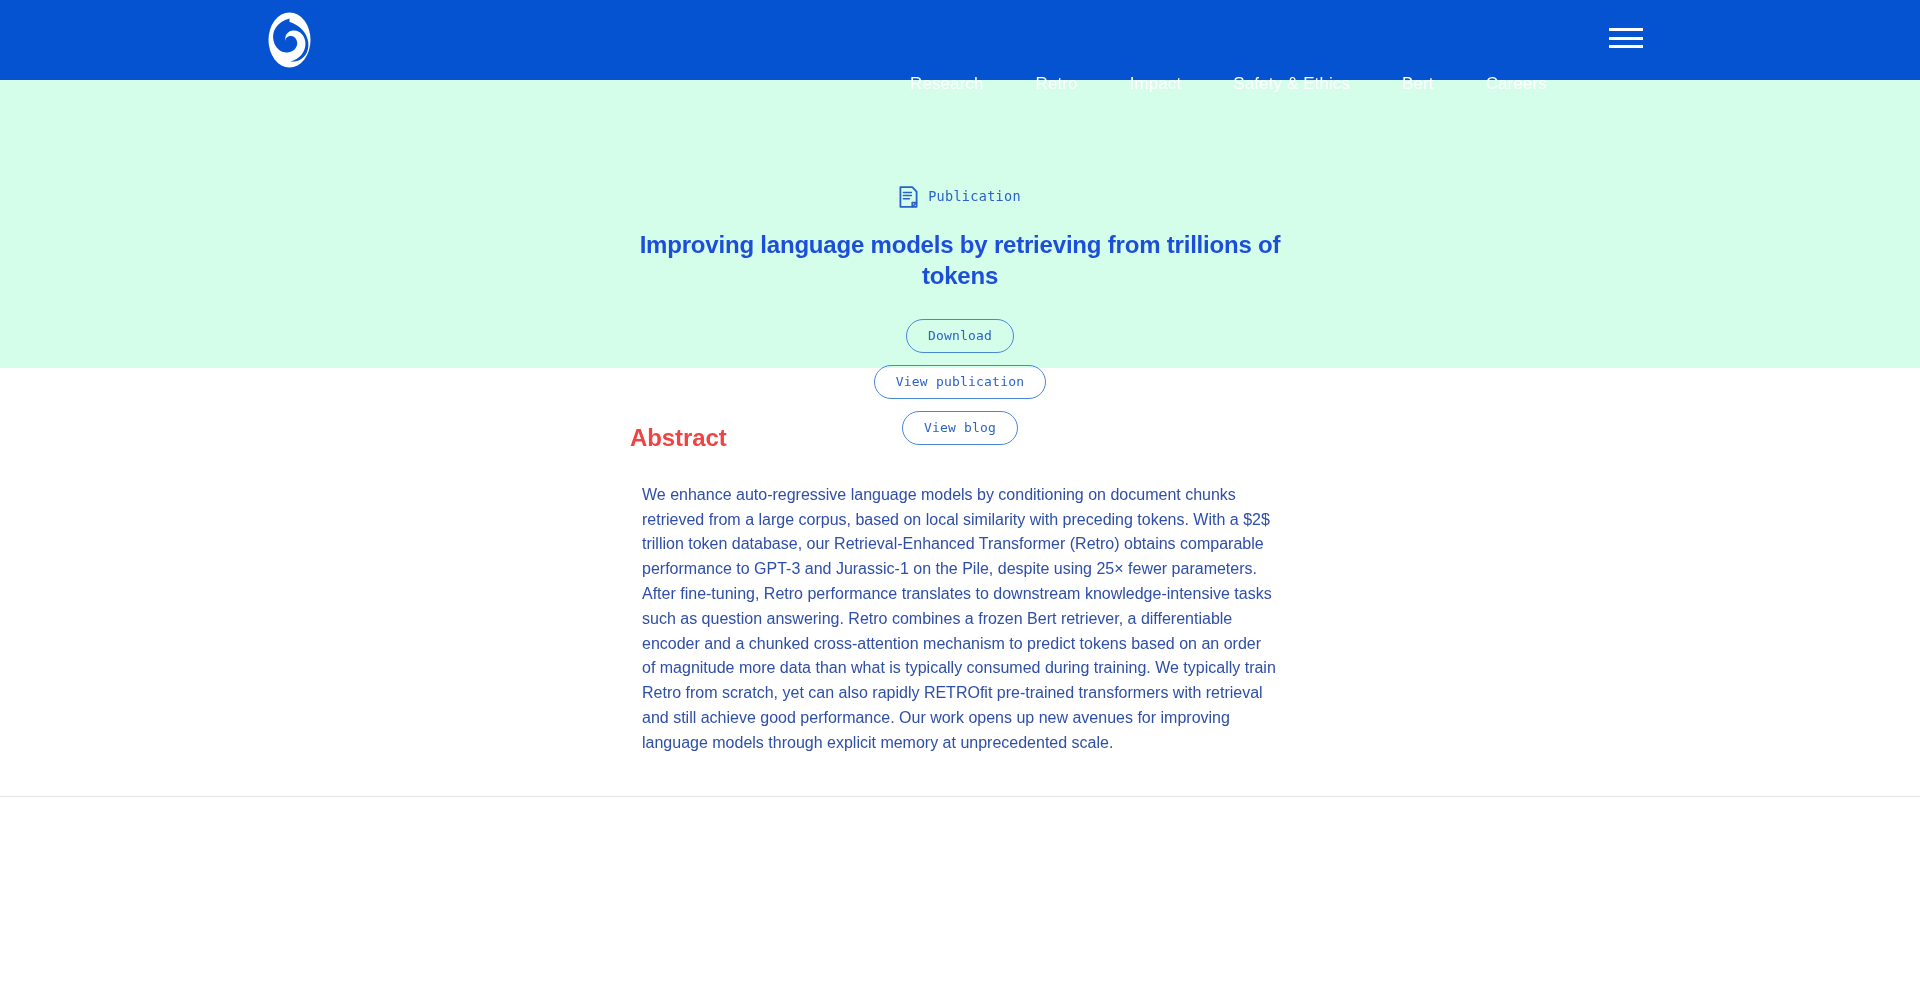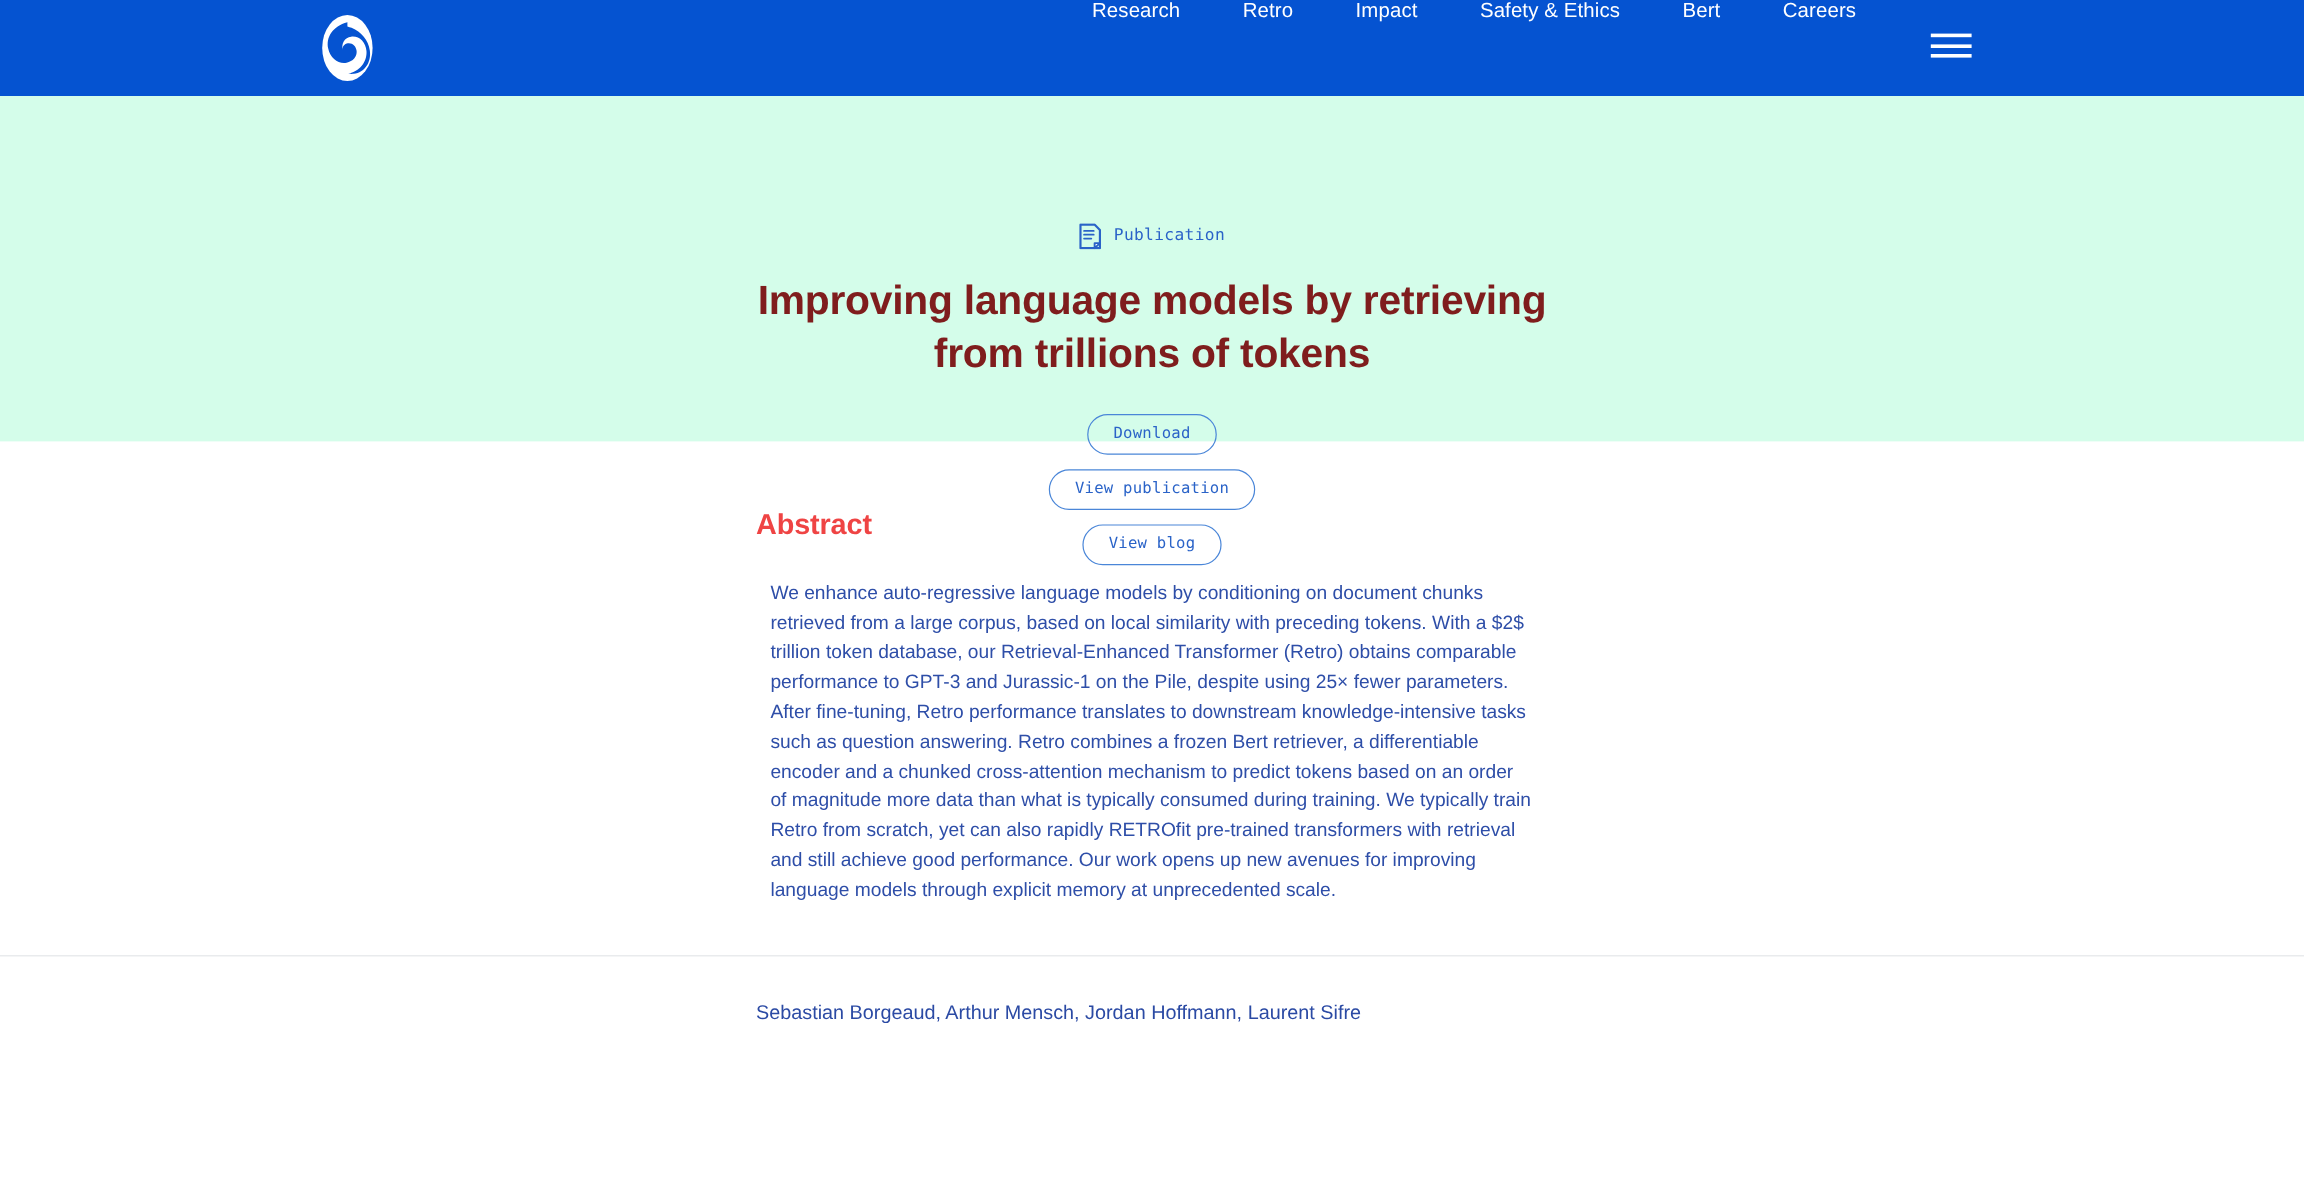--- a/index.html
+++ b/index.html
@@ -32,21 +32,21 @@
     width: 51px;
     height: 56px;
     display: block;
   }
   .nav-links {
     position: absolute;
     left: 884px;
     top: 0;
     height: 92px;
     display: flex;
-    align-items: flex-start;
+    align-items: flex-end;
     gap: 0;
   }
   .nav-link {
     color: #ffffff;
     font-size: 17px;
     line-height: 1;
     letter-spacing: 0.1px;
     text-decoration: none;
     padding: 0 26px;
     white-space: nowrap;
@@ -97,24 +97,24 @@
   .eyebrow-label {
     font-family: "DejaVu Sans Mono", "Liberation Mono", monospace;
     font-size: 13.5px;
     color: #2a63c8;
     letter-spacing: 0.3px;
     line-height: 1;
   }
   .hero-title {
     width: 660px;
     text-align: center;
-    font-size: 34px;
+    font-size: 24px;
     line-height: 1.28;
     font-weight: 700;
-    color: #7f1d1d;
+    color: #1d4ed8;
     margin: 0 0 28px 0;
     letter-spacing: -0.2px;
     font-family: "Liberation Sans", sans-serif;
   }
   .hero-actions {
     display: flex;
     gap: 12px;
     align-items: center;
     justify-content: center;
     flex-direction: column;
@@ -245,17 +245,16 @@
 <main class="content">
   <div class="content-inner">
 
     <h2 class="section-heading">Abstract</h2>
 
     <p class="abstract-body">We enhance auto-regressive language models by conditioning on document chunks retrieved from a large corpus, based on local similarity with preceding tokens. With a $2$ trillion token database, our Retrieval-Enhanced Transformer (Retro) obtains comparable performance to GPT-3 and Jurassic-1 on the Pile, despite using 25× fewer parameters. After fine-tuning, Retro performance translates to downstream knowledge-intensive tasks such as question answering. Retro combines a frozen Bert retriever, a differentiable encoder and a chunked cross-attention mechanism to predict tokens based on an order of magnitude more data than what is typically consumed during training. We typically train Retro from scratch, yet can also rapidly RETROfit pre-trained transformers with retrieval and still achieve good performance. Our work opens up new avenues for improving language models through explicit memory at unprecedented scale.</p>
 
     <hr class="divider">
 
     <section class="authors-block">
-      <p class="authors-names">Sebastian Borgeaud, Arthur Mensch, Jordan Hoffmann, Laurent Sifre</p>
     </section>
 
   </div>
 </main>
 
 </body></html>

